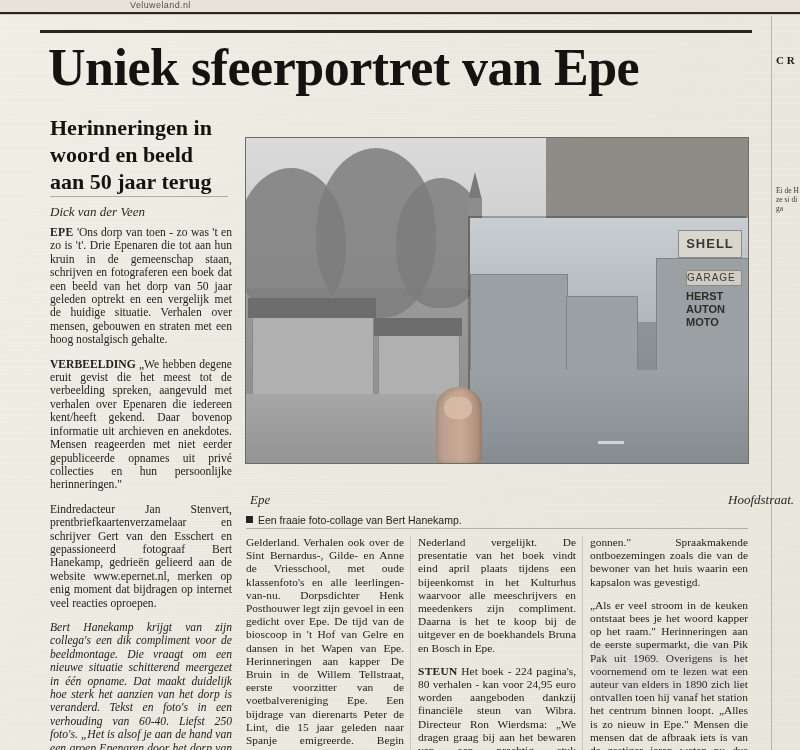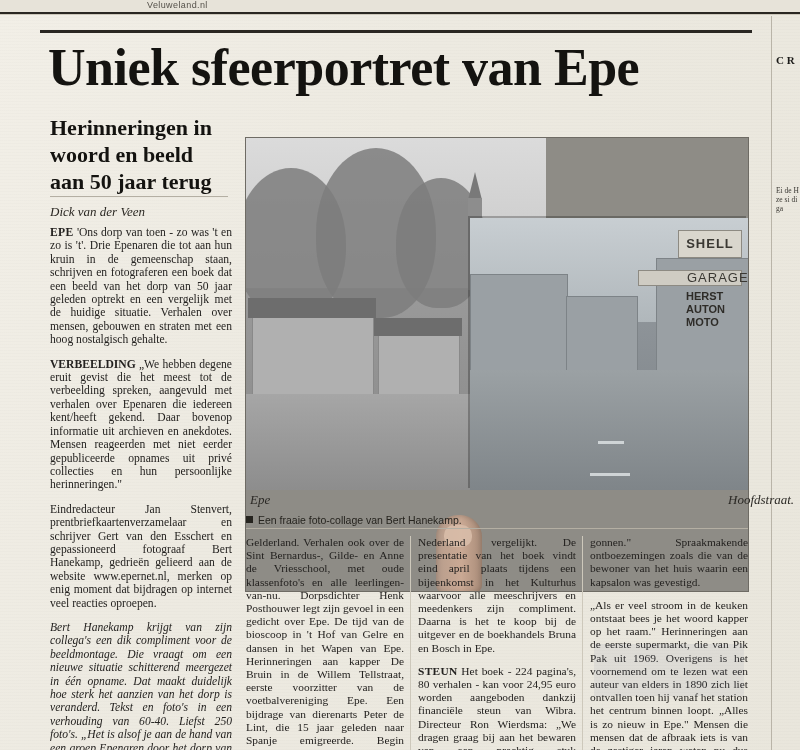--- a/index.html
+++ b/index.html
@@ -22,21 +22,21 @@
 
   
   .masthead{
     position:absolute;left:0;top:0;width:800px;height:14px;
     background:#e7e3d9;
     border-bottom:1px solid #cdc8bb;
   }
   .masthead .mh-inner{
     position:absolute;left:130px;top:0px;
     font-family:"Liberation Sans", sans-serif;
-    font-size:9px;color:#55514a;letter-spacing:.4px;margin-left:17px;
+    font-size:9px;color:#55514a;letter-spacing:.4px;
   }
   .masthead .mh-rule{
     position:absolute;left:0;top:12px;width:800px;height:2px;background:#2a2722;
   }
 
   
   .right-edge{
     position:absolute;right:0;top:16px;width:28px;height:734px;
     border-left:1px solid #b9b4a8;
     overflow:hidden;
@@ -92,21 +92,21 @@
   .lead p{margin:0 0 11px 0;}
   .lead .lede-in{font-weight:bold;letter-spacing:.3px;}
   .lead .sc{font-weight:bold;}
 
   .lead-italic{
     font-style:italic;
   }
 
   
   .photo{
-    position:absolute;left:218px;top:120px;width:502px;height:453px;
+    position:absolute;left:218px;top:120px;width:502px;height:325px;
     background:#8e8c86;
     overflow:hidden;
     box-shadow:0 0 0 1px #6e6b64;
   }
   .ph-old{
     position:absolute;left:0;top:0;width:300px;height:352px;
     background:
       linear-gradient(180deg,#cfcdc6 0%,#b9b7ae 42%,#9c9a92 43%,#8a8880 100%);
     filter:grayscale(1);
   }
@@ -133,21 +133,21 @@
     position:absolute;right:6px;top:92px;width:62px;height:26px;
     background:#d9d6cd;border:1px solid #8d8a82;
     font-family:"Liberation Sans", sans-serif;
     font-weight:bold;font-size:13px;letter-spacing:1px;color:#3a3833;
     text-align:center;line-height:26px;
   }
   .garage-sign{
     position:absolute;right:6px;top:132px;width:54px;height:14px;
     background:#cfccc3;border:1px solid #8d8a82;
     font-family:"Liberation Sans", sans-serif;
-    font-size:13px;letter-spacing:1px;color:#3a3833;text-align:left;line-height:14px;padding-left:48px;
+    font-size:10px;letter-spacing:1px;color:#3a3833;text-align:left;line-height:14px;
   }
   .herst-sign{
     position:absolute;right:4px;top:152px;width:58px;
     font-family:"Liberation Sans", sans-serif;
     font-weight:bold;font-size:11px;line-height:13px;color:#2e2c28;
   }
   
   .thumb{
     position:absolute;left:190px;bottom:-2px;width:46px;height:78px;
     background:linear-gradient(90deg,#b79d8c,#caa994 55%,#a98c79);

